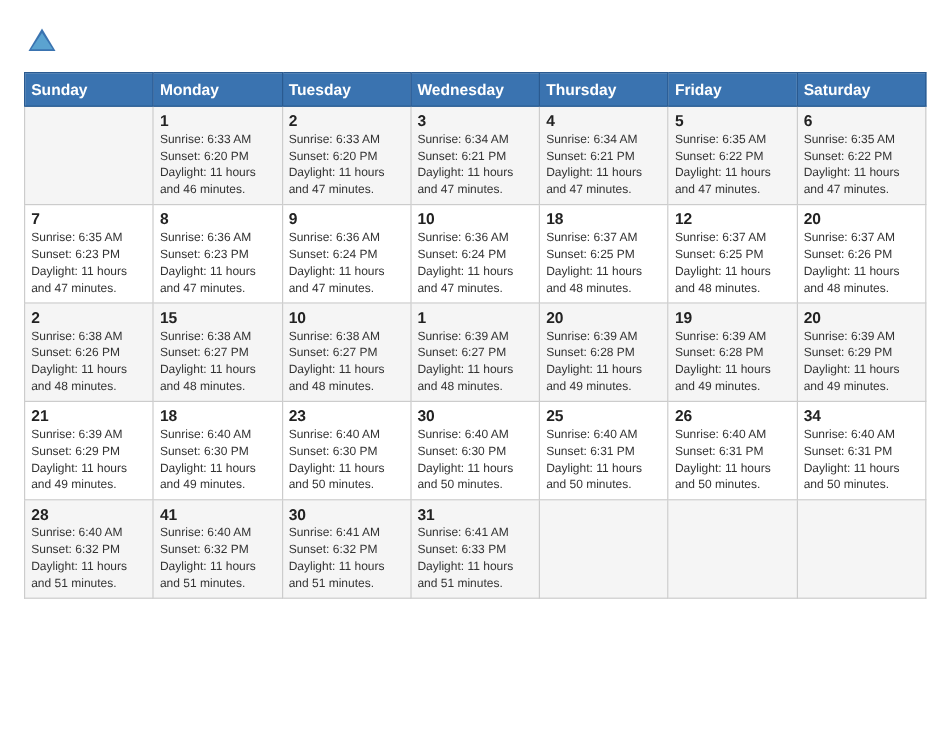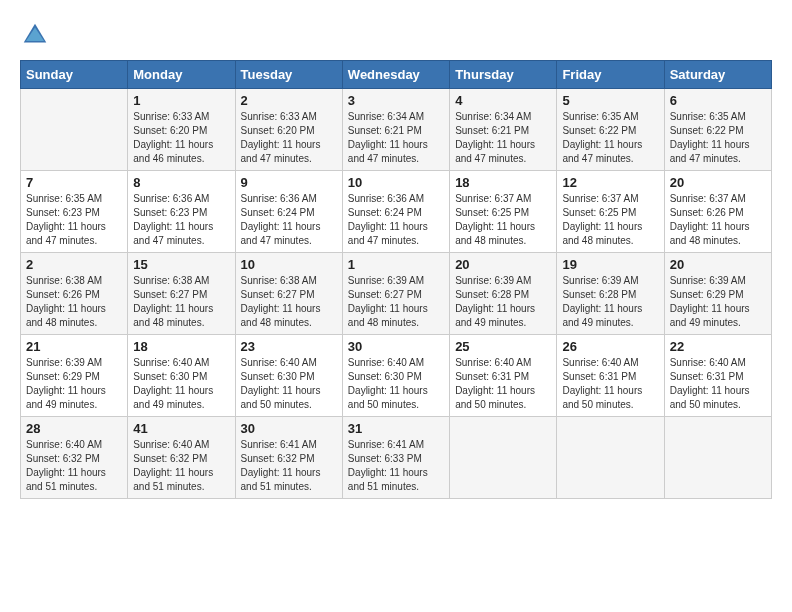--- a/index.html
+++ b/index.html
@@ -222,21 +222,21 @@
         </td>
         <td>
           <span class="day-number">25</span>
           <div class="cell-content">Sunrise: 6:40 AM<br>Sunset: 6:31 PM<br>Daylight: 11 hours and 50 minutes.</div>
         </td>
         <td>
           <span class="day-number">26</span>
           <div class="cell-content">Sunrise: 6:40 AM<br>Sunset: 6:31 PM<br>Daylight: 11 hours and 50 minutes.</div>
         </td>
         <td>
-          <span class="day-number">22</span>
+          <span class="day-number">34</span>
           <div class="cell-content">Sunrise: 6:40 AM<br>Sunset: 6:31 PM<br>Daylight: 11 hours and 50 minutes.</div>
         </td>
       </tr>
       <tr>
         <td>
           <span class="day-number">28</span>
           <div class="cell-content">Sunrise: 6:40 AM<br>Sunset: 6:32 PM<br>Daylight: 11 hours and 51 minutes.</div>
         </td>
         <td>
           <span class="day-number">41</span>

